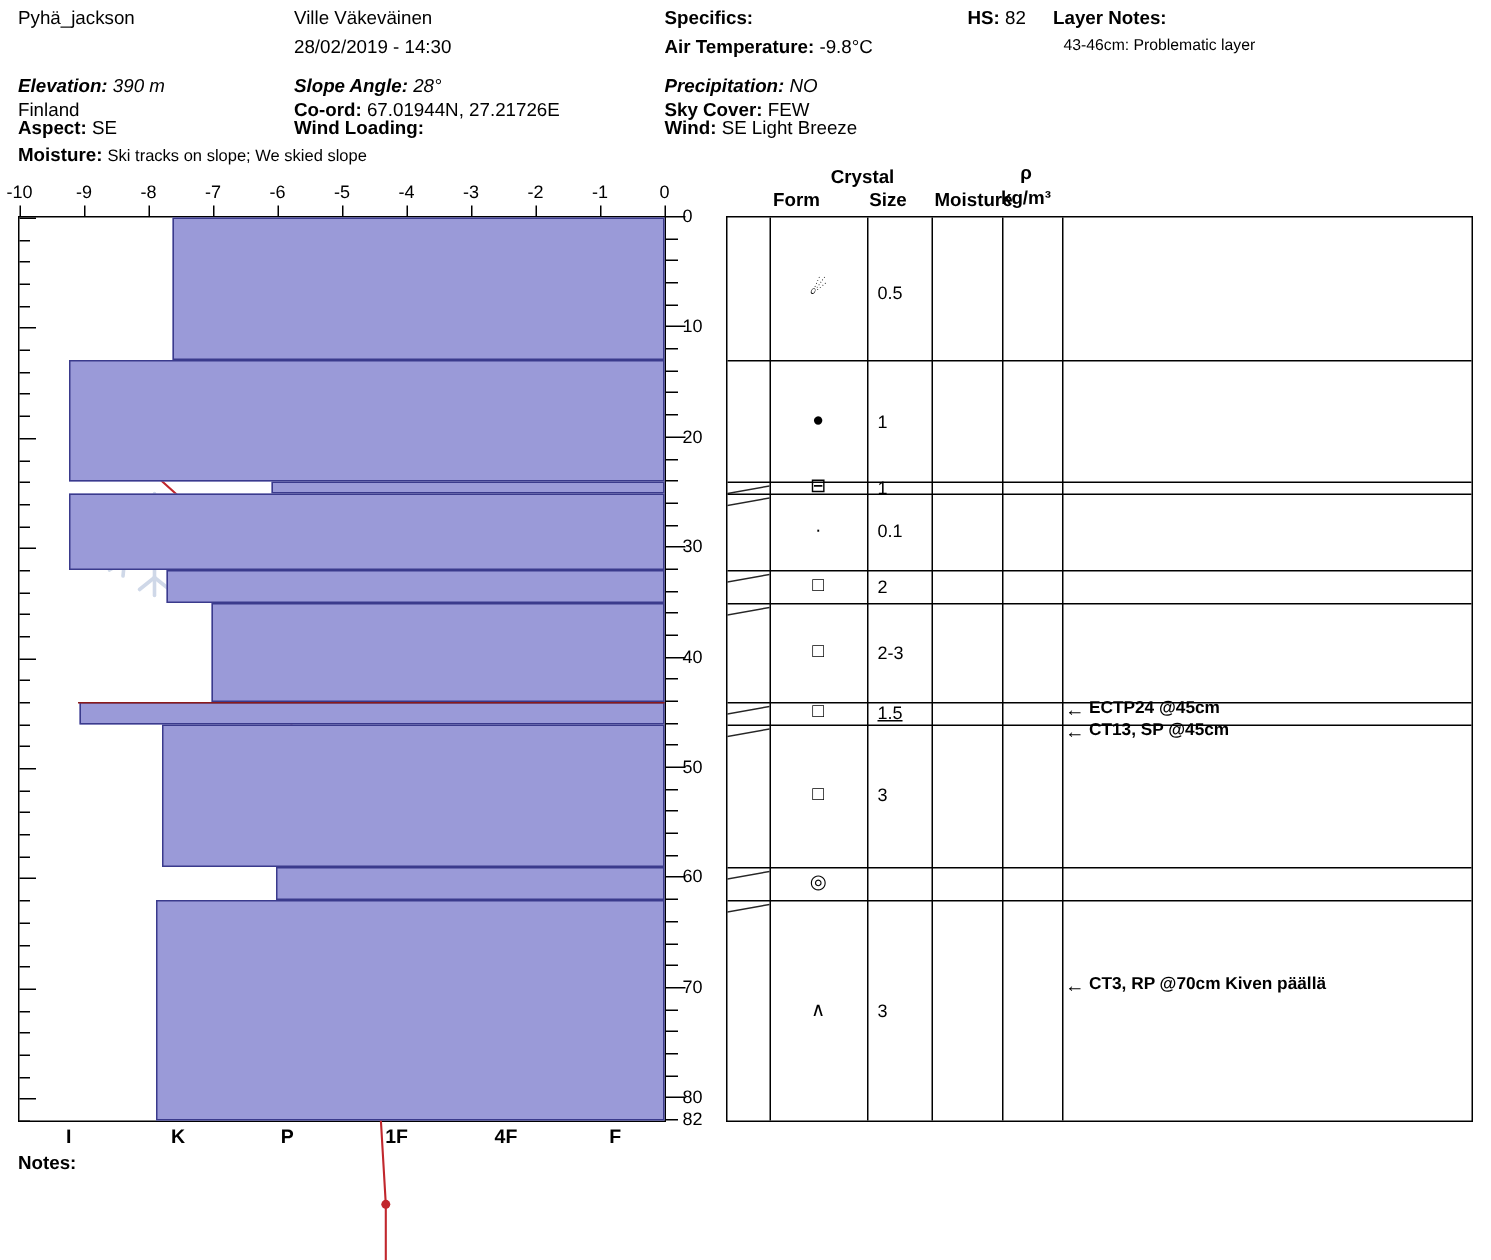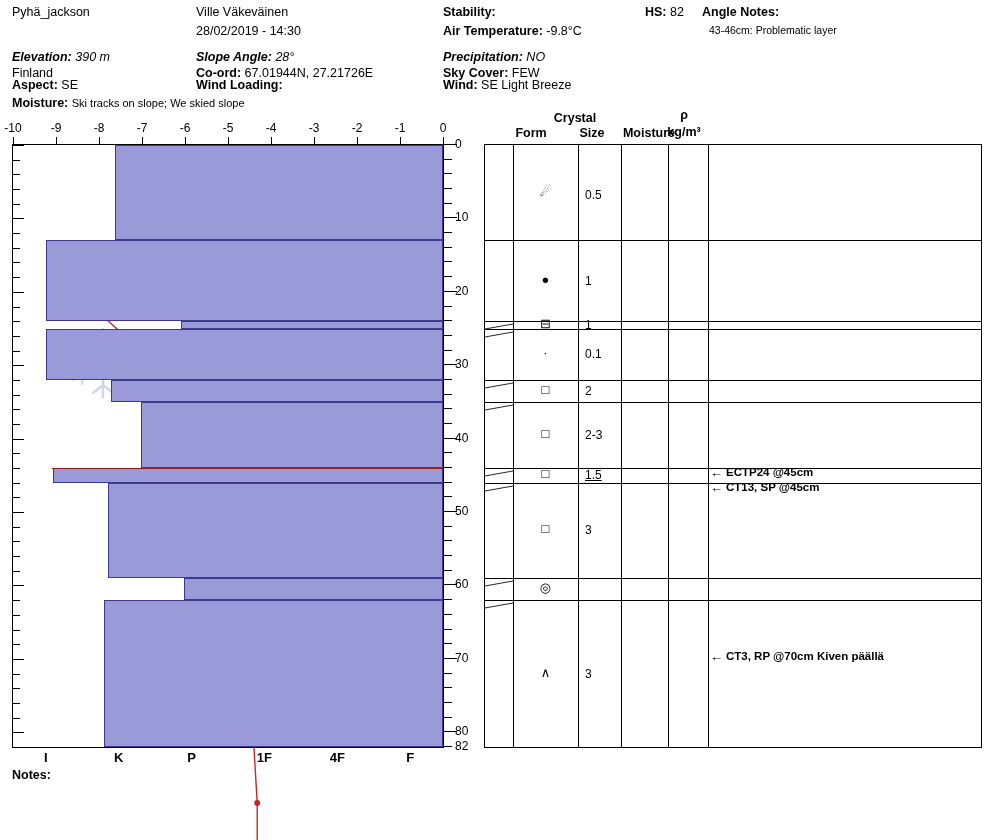--- a/index.html
+++ b/index.html
@@ -232,21 +232,21 @@
   <div class="hdr hdr-col2 r3">
     <span class="lbl">Slope Angle:</span>
     <span class="val">28°</span>
   </div>
   <div class="hdr hdr-col2 r4">
     <span class="lbl">Wind Loading:</span>
     <span class="val"></span>
   </div>
 
   <div class="hdr hdr-col3 r0">
-    <span class="lbl">Stability:</span>
+    <span class="lbl">Specifics:</span>
     <span class="val"></span>
   </div>
   <div class="hdr hdr-col3 r1">
     <span class="lbl">Air Temperature:</span>
     <span class="val">-9.8°C</span>
   </div>
   <div class="hdr hdr-col3 r2">
     <span class="lbl">Sky Cover:</span>
     <span class="val">FEW</span>
   </div>
@@ -258,21 +258,21 @@
     <span class="lbl">Wind:</span>
     <span class="val">SE  Light Breeze</span>
   </div>
 
   <div class="hdr hdr-col4 r0">
     <span class="lbl">HS:</span>
     <span class="val">82</span>
   </div>
 
   <div class="hdr hdr-col5 r0">
-    <span class="lbl">Angle Notes:</span>
+    <span class="lbl">Layer Notes:</span>
   </div>
   <div class="hdr r1 tiny" style="left:709px;">43-46cm: Problematic layer</div>
 
   <div id="xaxis">
       <div class="xt" style="left: 1px;"></div>
       <div class="xl" style="left: 1px;">-10</div>
       <div class="xt" style="left: 44px;"></div>
       <div class="xl" style="left: 44px;">-9</div>
       <div class="xt" style="left: 87px;"></div>
       <div class="xl" style="left: 87px;">-8</div>

